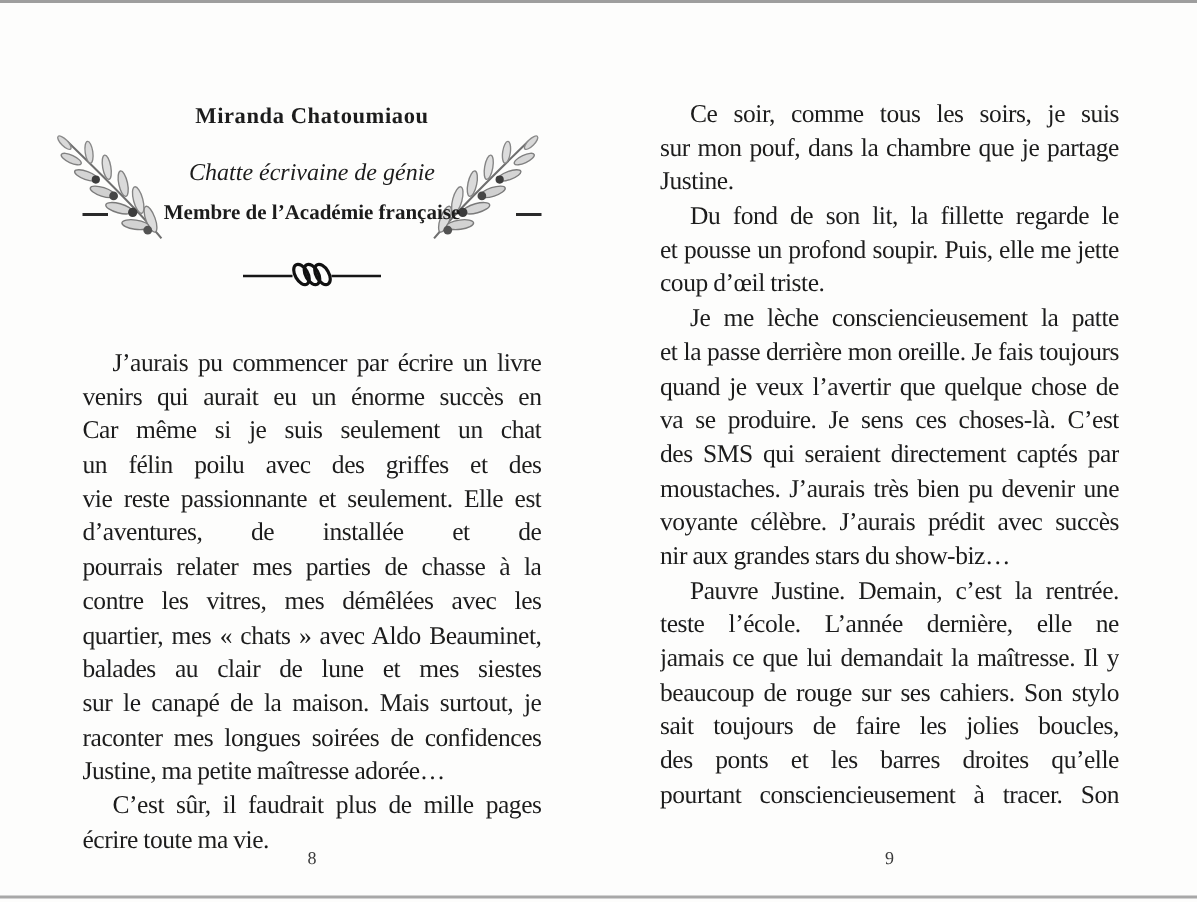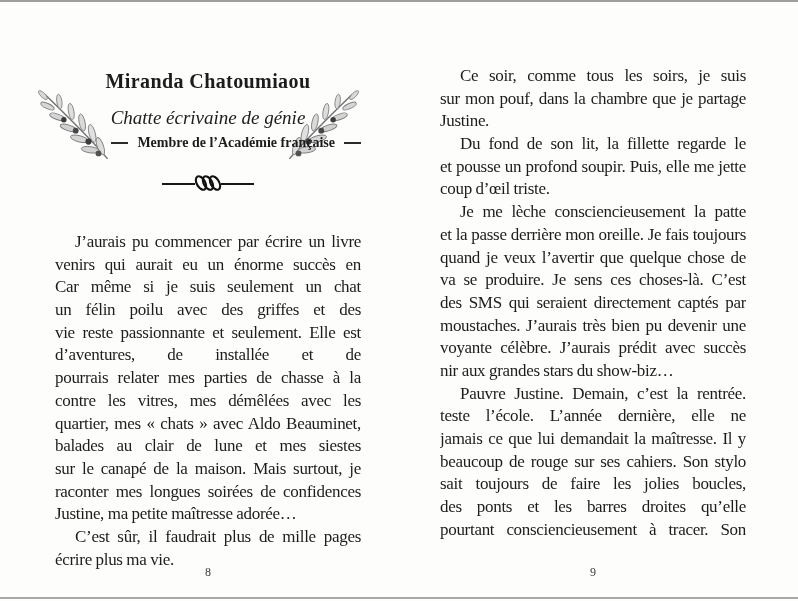--- a/index.html
+++ b/index.html
@@ -12,29 +12,29 @@
   .edge.top { top:0; height:2px; }
   .edge.bottom { top:597px; height:2px; background:#a8a8a8; }
 
   .page { position:absolute; top:0; height:597px; width:306px; }
   .page-left  { left:55px; }
   .page-right { left:440px; }
 
   
   .title {
     position:absolute; top:70px; left:0; width:100%;
-    text-align:center; font-size:20px; font-weight:bold; letter-spacing:.4px;
+    text-align:center; font-size:15px; font-weight:bold; letter-spacing:.4px;
   }
   .subtitle {
     position:absolute; top:107px; left:0; width:100%;
-    text-align:center; font-style:italic; font-size:19px;
+    text-align:center; font-style:italic; font-size:16px;
   }
   .affiliation-row {
     position:absolute; top:135px; left:0; width:100%;
-    display:flex; align-items:center; justify-content:flex-end; gap:9px;
+    display:flex; align-items:center; justify-content:space-between; gap:9px;
   }
   .affiliation { font-size:14px; font-weight:bold; white-space:nowrap; }
   .orn-dash { display:inline-block; width:17px; height:1.5px; background:#2a2a2a; }
 
   .olive { position:absolute; width:82px; height:82px; top:86px; }
   .olive.left  { left:-23px; transform:scaleX(-1); }
   .olive.right { left:228px; }
 
   .divider { position:absolute; top:172px; left:105px; width:96px; height:22px; }
 
@@ -122,21 +122,21 @@
         <div class="line">vie reste passionnante et seulement. Elle est remplie</div>
         <div class="line">d’aventures, de installée et de rebondissements. Je</div>
         <div class="line">pourrais relater mes parties de chasse à la mouche</div>
         <div class="line">contre les vitres, mes démêlées avec les toutous du</div>
         <div class="line">quartier, mes « chats » avec Aldo Beauminet, nos</div>
         <div class="line">balades au clair de lune et mes siestes interminables</div>
         <div class="line">sur le canapé de la maison. Mais surtout, je pourrais</div>
         <div class="line">raconter mes longues soirées de confidences avec</div>
         <div class="line lastline">Justine, ma petite maîtresse adorée…</div>
         <div class="line indent">C’est sûr, il faudrait plus de mille pages pour</div>
-        <div class="line lastline">écrire plus ma vie.</div>
+        <div class="line lastline">écrire toute ma vie.</div>
       </div>
     <div class="page-number">8</div>
   </div>
 
   <div class="page page-right">
     <div class="page-body" id="right-body">
         <div class="line indent">Ce soir, comme tous les soirs, je suis installée</div>
         <div class="line">sur mon pouf, dans la chambre que je partage avec</div>
         <div class="line lastline">Justine.</div>
         <div class="line indent">Du fond de son lit, la fillette regarde le plafond</div>

